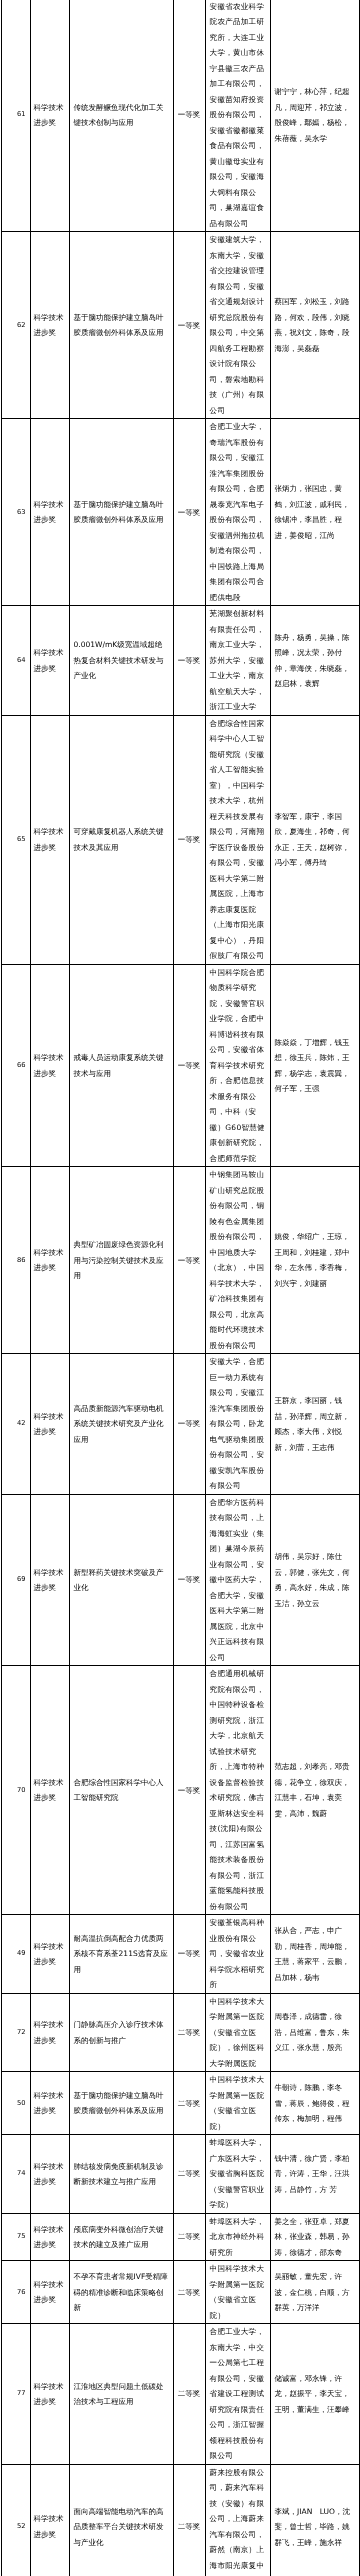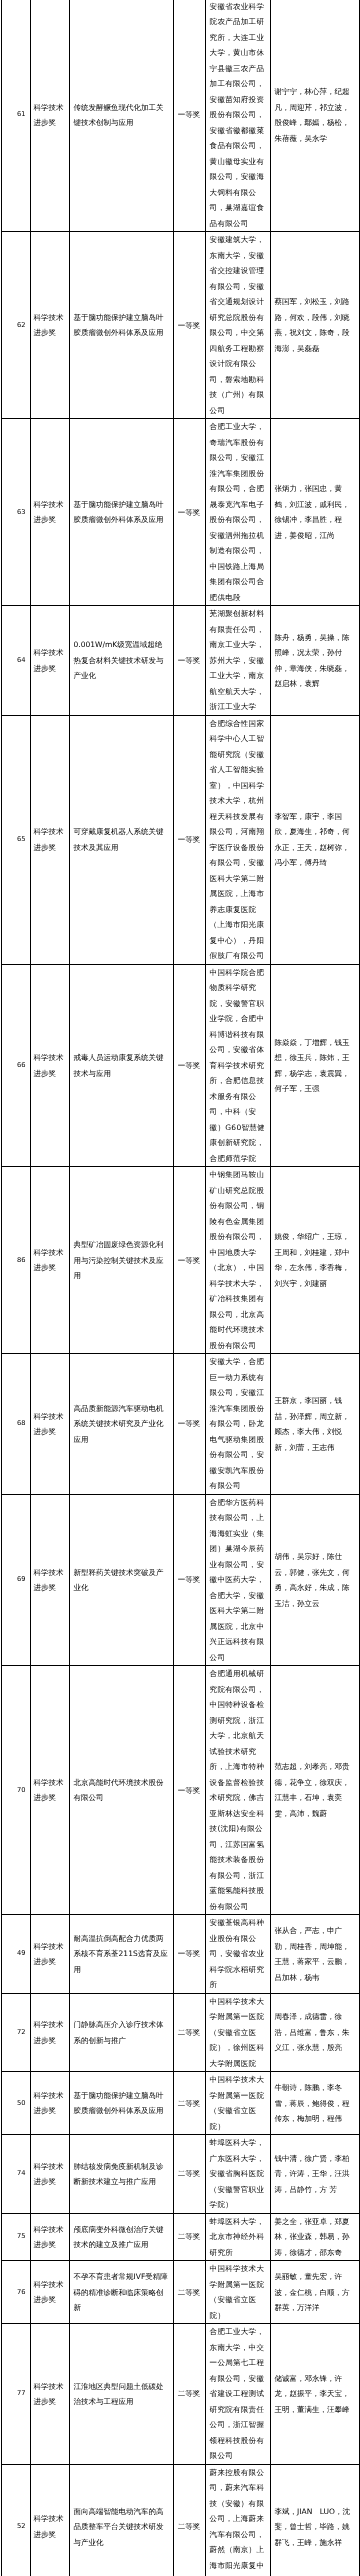--- a/index.html
+++ b/index.html
@@ -171,21 +171,21 @@
     <td class="c-units">
           <div class="cell-inner">中钢集团马鞍山矿山研究总院股份有限公司，铜陵有色金属集团股份有限公司，中国地质大学（北京），中国科学技术大学，矿冶科技集团有限公司，北京高能时代环境技术股份有限公司</div>
         </td>
     <td class="c-people">
           <div class="cell-inner">姚俊，华绍广，王琼，王周和，刘桂建，郑中华，左永伟，李香梅，刘兴宇，刘建丽</div>
         </td>
   </tr>
 
   <tr style="height: 140px;">
     <td class="c-no">
-          <div class="cell-inner">68</div>
+          <div class="cell-inner">42</div>
         </td>
     <td class="c-type">
           <div class="cell-inner">科学技术进步奖</div>
         </td>
     <td class="c-proj">
           <div class="cell-inner">高品质新能源汽车驱动电机系统关键技术研究及产业化应用</div>
         </td>
     <td class="c-level">
           <div class="cell-inner">一等奖</div>
         </td>
@@ -219,21 +219,21 @@
   </tr>
 
   <tr style="height: 248px;">
     <td class="c-no">
           <div class="cell-inner">70</div>
         </td>
     <td class="c-type">
           <div class="cell-inner">科学技术进步奖</div>
         </td>
     <td class="c-proj">
-          <div class="cell-inner">北京高能时代环境技术股份有限公司</div>
+          <div class="cell-inner">合肥综合性国家科学中心人工智能研究院</div>
         </td>
     <td class="c-level">
           <div class="cell-inner">一等奖</div>
         </td>
     <td class="c-units">
           <div class="cell-inner">合肥通用机械研究院有限公司，中国特种设备检测研究院，浙江大学，北京航天试验技术研究所，上海市特种设备监督检验技术研究院，佛吉亚斯林达安全科技(沈阳)有限公司，江苏国富氢能技术装备股份有限公司，浙江蓝能氢能科技股份有限公司</div>
         </td>
     <td class="c-people">
           <div class="cell-inner">范志超，刘孝亮，邓贵德，花争立，徐双庆，江慧丰，石坤，袁奕雯，高沛，魏蔚</div>
         </td>

